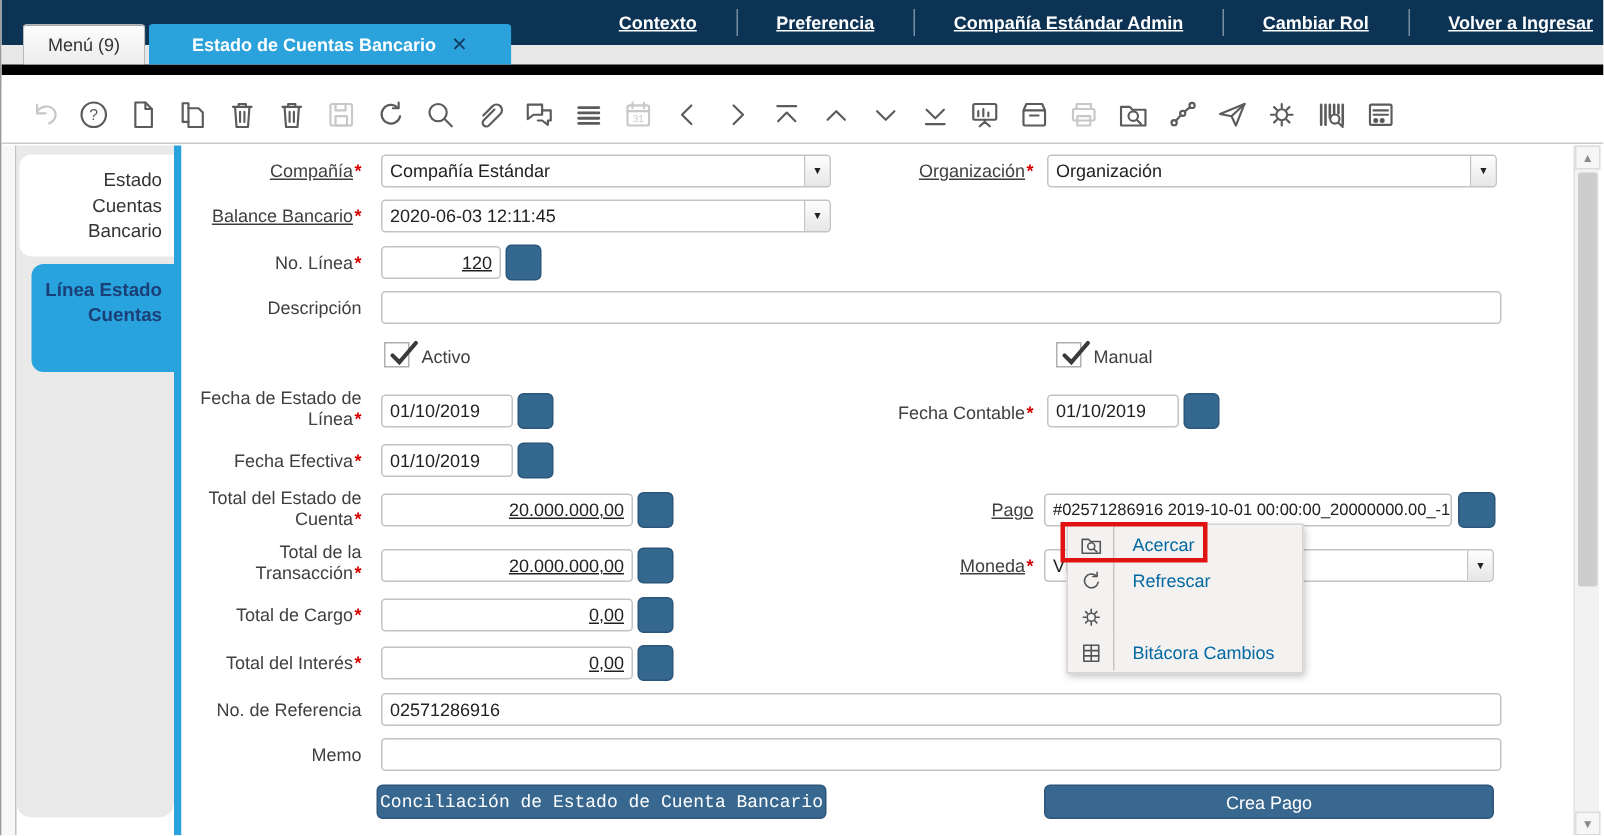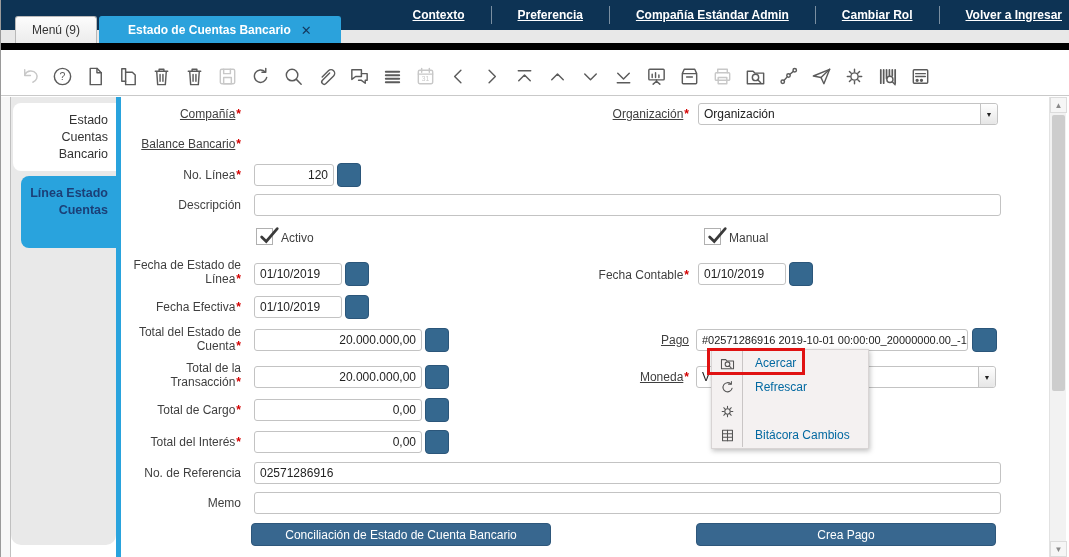--- a/index.html
+++ b/index.html
@@ -35,21 +35,21 @@
   .stab.t2 { left:20px; top:176px; width:95px; height:72px; background:#29a3dd; color:#1b3f77; font-weight:700; border-radius:8px 0 0 8px; }
   .bluestrip { position:absolute; left:115px; top:97px; width:5px; height:460px; background:#29a3dd; }
 
   
   .content { position:absolute; left:120px; top:97px; width:928px; height:460px; background:#fff; }
   .lbl { position:absolute; font-size:12px; color:#3f3f3f; text-align:right; line-height:14px; }
   .lbl.u span { text-decoration:underline; }
   .lbl.required::after { content:"*"; color:#d40000; margin-left:1px; font-weight:700; }
   .field { position:absolute; height:22px; border:1px solid #c3c3c3; border-radius:3px; background:#fff;
            font-size:12px; color:#222; display:flex; align-items:center; padding:0 5px; overflow:hidden; white-space:nowrap; }
-  .field.num { justify-content:flex-end; }
+  .field.num { justify-content:flex-end;text-decoration:underline; }
   .field.combo { padding-right:20px; }
   .field.small-text { font-size:11px; }
   .dd { position:absolute; right:0; top:0; bottom:0; width:17px; border-left:1px solid #c3c3c3;
         background:linear-gradient(#fefefe,#e6e6e6); display:flex; align-items:center; justify-content:center;
         font-size:7px; color:#222; border-radius:0 2px 2px 0; cursor:pointer; }
   .bbtn { position:absolute; width:24px; height:24px; background:#35688f; border:1px solid #2b567a; border-radius:4px;
           color:#fff; display:flex; align-items:center; justify-content:center; cursor:pointer; }
   .cb { position:absolute; width:17px; height:17px; background:#fff; border:1px solid #b0b0b0; cursor:pointer; }
   .cb svg { position:absolute; left:1px; top:-4px; }
   .cblbl { position:absolute; font-size:12px; color:#3f3f3f; }
@@ -275,27 +275,35 @@
 
   <div class="weststrip"></div>
   <div class="sidecol"></div>
   <div class="stab t1">Estado Cuentas Bancario</div>
   <div class="stab t2">Línea Estado Cuentas</div>
   <div class="bluestrip"></div>
 
   <div class="content"></div>
 
   <div class="lbl u required" style="left:130px;top:107px;width:110px;"><span>Compañía</span></div>
+  <div class="field combo" style="left:253px;top:103px;width:300px;">
+    <span>Compañía Estándar</span>
+    <span class="dd">▼</span>
+  </div>
   <div class="lbl u required" style="left:560px;top:107px;width:128px;"><span>Organización</span></div>
   <div class="field combo" style="left:697px;top:103px;width:300px;">
     <span>Organización</span>
     <span class="dd">▼</span>
   </div>
 
   <div class="lbl u required" style="left:110px;top:137px;width:130px;"><span>Balance Bancario</span></div>
+  <div class="field combo" style="left:253px;top:133px;width:300px;">
+    <span>2020-06-03 12:11:45</span>
+    <span class="dd">▼</span>
+  </div>
 
   <div class="lbl required" style="left:130px;top:168px;width:110px;"><span>No. Línea</span></div>
   <div class="field num" style="left:253px;top:164px;width:80px;">
       <span>120</span>
     </div>
   <button class="bbtn" style="left:336px;top:163px;">
       <span></span>
     </button>
 
   <div class="lbl" style="left:130px;top:198px;width:110px;"><span>Descripción</span></div>
@@ -389,21 +397,21 @@
   <div class="lbl" style="left:112px;top:466px;width:128px;"><span>No. de Referencia</span></div>
   <div class="field" style="left:253px;top:462px;width:747px;">
       <span>02571286916</span>
     </div>
 
   <div class="lbl" style="left:112px;top:496px;width:128px;"><span>Memo</span></div>
   <div class="field" style="left:253px;top:492px;width:747px;">
       <span></span>
     </div>
 
-  <button class="abtn" style="left:250px;top:523px;width:300px;">Conciliación de Estado de Cuenta Bancario</button>
+  <button class="abtn" style="left:250px;top:523px;width:300px;font-family:Liberation Mono, monospace;">Conciliación de Estado de Cuenta Bancario</button>
   <button class="abtn" style="left:695px;top:523px;width:300px;">Crea Pago</button>
 
   <div class="menu" id="ctxmenu">
       <div class="mitem">
         <span class="micon">
           <svg viewBox="0 0 24 24" width="17" height="17" fill="none" stroke="currentColor" stroke-width="1.5" stroke-linecap="round" stroke-linejoin="round">
             <path d="M3.5 6.5h6l2 2h9v11h-17z"></path>
             <circle cx="12" cy="13" r="3.3"></circle>
             <path d="M14.4 15.4l3 3"></path>
           </svg>

